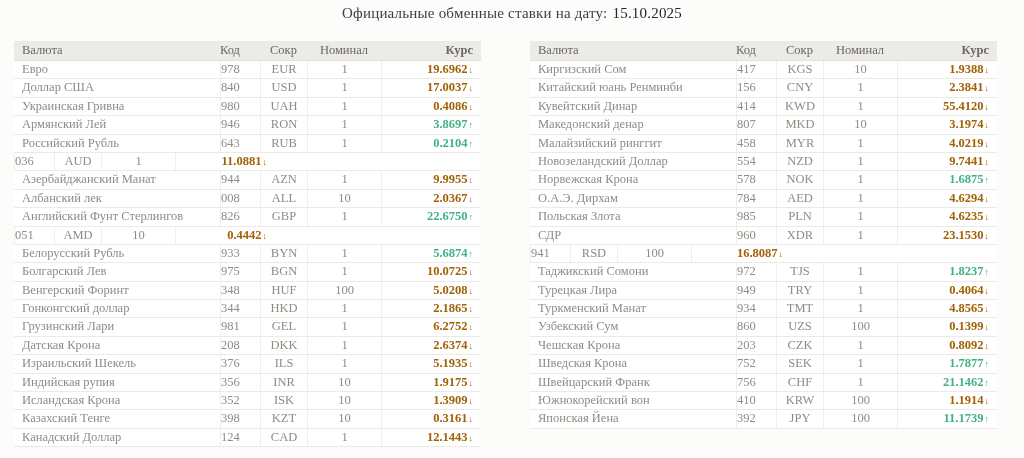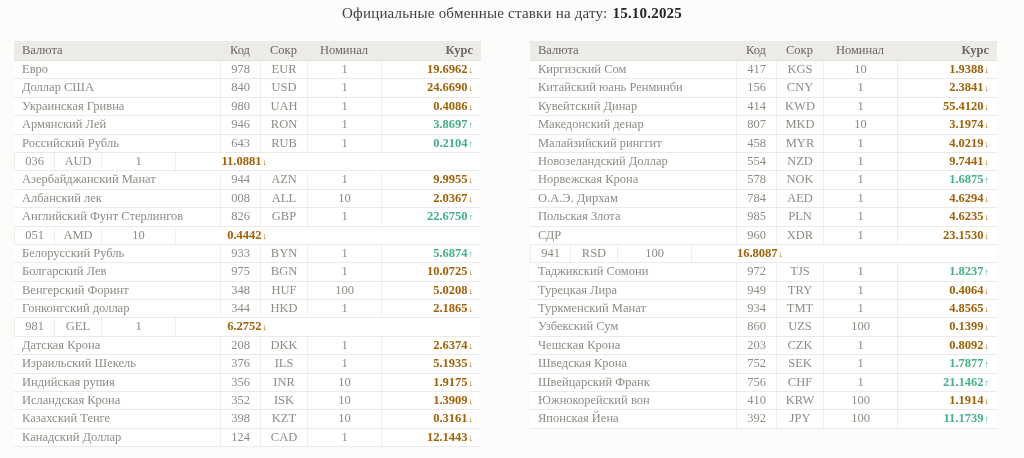--- a/index.html
+++ b/index.html
@@ -11,21 +11,21 @@
     overflow:hidden;
     position:relative;
   }
   .title{
     text-align:center;
     padding-top:5px;
     font-size:15px;
     color:#3e3e3e;
     letter-spacing:.2px;
   }
-  .title .date{font-weight:bold;color:#262626;margin-left:5px;margin-top:8px;}
+  .title .date{font-weight:normal;color:#262626;margin-left:5px;margin-top:8px;}
   .tables{
     display:flex;
     gap:49px;
     margin:19px 27px 16px 14px;
     align-items:flex-start;
   }
   .rate-table{flex:1;min-width:0;}
   .row{
     display:flex;
     background:#ffffff;
@@ -42,21 +42,21 @@
   }
   .cell{
     font-size:12.5px;
     color:#8f8c84;
     white-space:nowrap;
     overflow:hidden;
     box-sizing:border-box;
   }
   .head .cell{color:#6b6861;}
   .c-name{flex:1;padding-left:8px;text-align:left;}
-  .c-code{width:40px;text-align:center;}
+  .c-code{width:40px;text-align:left;}
   .c-abbr{width:47px;text-align:center;}
   .c-nominal{width:74px;text-align:center;}
   .c-rate{width:100px;text-align:right;padding-right:8px;font-weight:bold;}
   .row:not(.head) .c-code,
   .row:not(.head) .c-abbr,
   .row:not(.head) .c-nominal,
   .row:not(.head) .c-rate{border-left:1px solid #f0eeea;}
   .head .c-rate{font-weight:bold;}
   .c-rate.down{color:#a16207;}
   .c-rate.up{color:#42b183;}
@@ -83,21 +83,21 @@
           <div class="cell c-code">978</div>
           <div class="cell c-abbr">EUR</div>
           <div class="cell c-nominal">1</div>
           <div class="cell c-rate down"><span>19.6962</span><span class="arrow">↓</span></div>
         </div>
         <div class="row">
           <div class="cell c-name">Доллар США</div>
           <div class="cell c-code">840</div>
           <div class="cell c-abbr">USD</div>
           <div class="cell c-nominal">1</div>
-          <div class="cell c-rate down"><span>24.6690</span><span class="arrow">↓</span></div>
+          <div class="cell c-rate down"><span>17.0037</span><span class="arrow">↓</span></div>
         </div>
         <div class="row">
           <div class="cell c-name">Украинская Гривна</div>
           <div class="cell c-code">980</div>
           <div class="cell c-abbr">UAH</div>
           <div class="cell c-nominal">1</div>
           <div class="cell c-rate down"><span>0.4086</span><span class="arrow">↓</span></div>
         </div>
         <div class="row">
           <div class="cell c-name">Армянский Лей</div>
@@ -168,20 +168,21 @@
           <div class="cell c-rate down"><span>5.0208</span><span class="arrow">↓</span></div>
         </div>
         <div class="row">
           <div class="cell c-name">Гонконгский доллар</div>
           <div class="cell c-code">344</div>
           <div class="cell c-abbr">HKD</div>
           <div class="cell c-nominal">1</div>
           <div class="cell c-rate down"><span>2.1865</span><span class="arrow">↓</span></div>
         </div>
         <div class="row">
+          <div class="cell c-name">Грузинский Лари</div>
           <div class="cell c-code">981</div>
           <div class="cell c-abbr">GEL</div>
           <div class="cell c-nominal">1</div>
           <div class="cell c-rate down"><span>6.2752</span><span class="arrow">↓</span></div>
         </div>
         <div class="row">
           <div class="cell c-name">Датская Крона</div>
           <div class="cell c-code">208</div>
           <div class="cell c-abbr">DKK</div>
           <div class="cell c-nominal">1</div>

